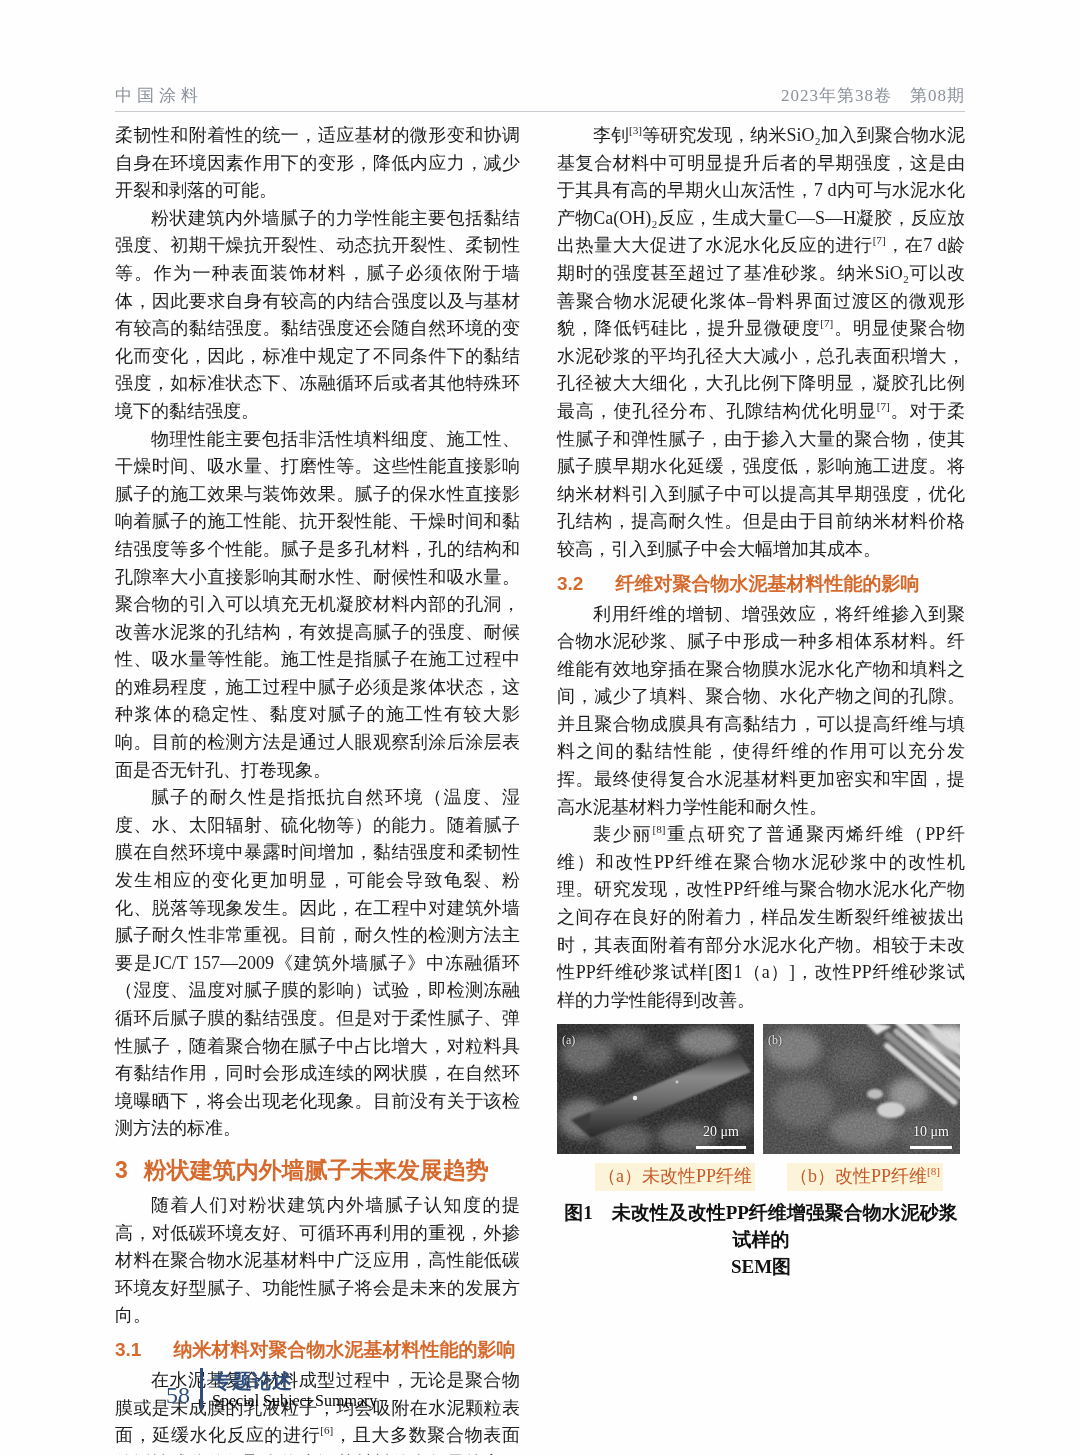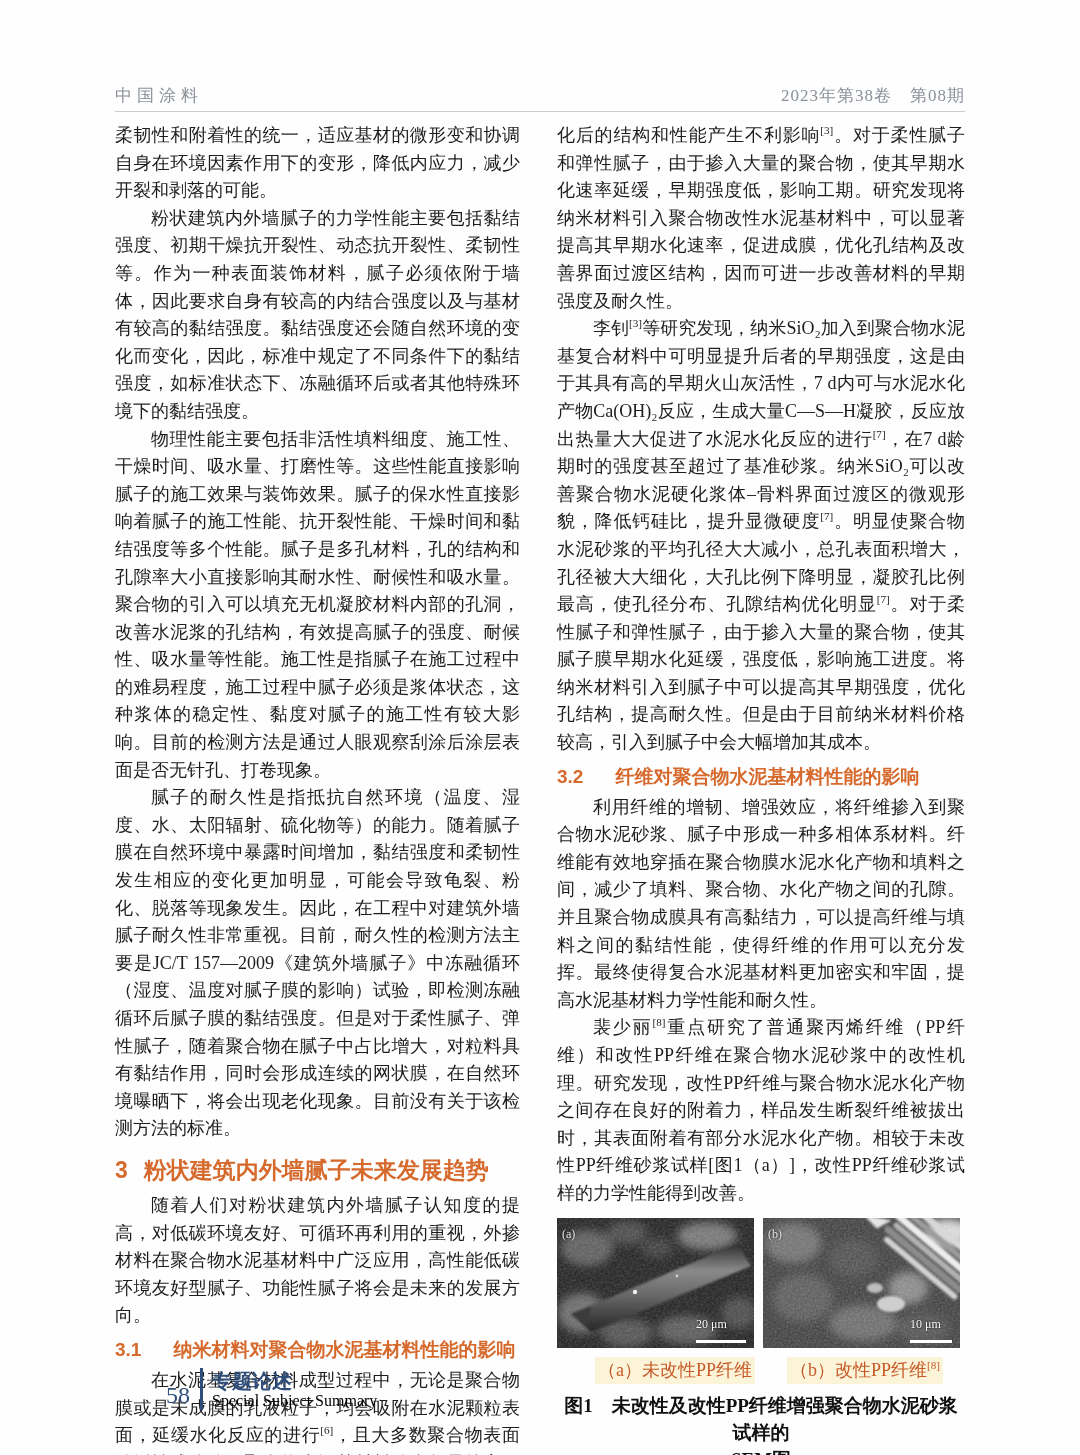--- a/index.html
+++ b/index.html
@@ -27,21 +27,21 @@
             font-family:"Liberation Sans","DejaVu Sans",sans-serif;font-weight:bold;
             font-size:19px;line-height:26px;gap:20px;}
   .sub-head .num{margin-right:12px;}
   
   .figure{margin-top:10px;}
   .sem-row{display:flex;gap:9px;}
   .sem{position:relative;width:197px;height:130px;background:#1c1c1c;}
   .sem svg{display:block;}
   .panel-label{position:absolute;top:3px;left:5px;color:#e8e8e8;font-size:12px;
                font-family:"Liberation Serif",serif;text-shadow:0 0 2px #000;}
-  .scalebar{position:absolute;bottom:5px;color:#fff;font-size:12px;text-align:left;
+  .scalebar{position:absolute;bottom:5px;color:#fff;font-size:14px;text-align:center;
             font-family:"Liberation Serif",serif;text-shadow:0 0 2px #000;}
   .scalebar .bar{height:3px;background:#fff;margin-top:1px;}
   .sub-captions{display:flex;margin-top:9px;justify-content:space-between;gap:23px;}
   .sub-cap{color:#c65a28;font-size:18px;font-family:"Liberation Serif","DejaVu Serif",serif;
            background:rgba(250,232,170,0.45);padding:0 3px;white-space:nowrap;}
   .sub-cap-a{margin-left:38px;}
   .sub-cap-b{margin-right:22px;}
   .cap-zh{text-align:center;font-weight:bold;font-size:19px;line-height:27px;margin-top:8px;color:#111;}
   
   .footer{position:absolute;left:118px;top:1368px;display:flex;align-items:center;margin-left:48px;}
@@ -74,21 +74,20 @@
     </div>
     <p class="body">随着人们对粉状建筑内外墙腻子认知度的提高，对低碳环境友好、可循环再利用的重视，外掺材料在聚合物水泥基材料中广泛应用，高性能低碳环境友好型腻子、功能性腻子将会是未来的发展方向。</p>
     <div class="sub-head">
       <span class="num">3.1</span>
       <span>纳米材料对聚合物水泥基材料性能的影响</span>
     </div>
     <p class="body">在水泥基复合材料成型过程中，无论是聚合物膜或是未成膜的乳液粒子，均会吸附在水泥颗粒表面，延缓水化反应的进行<sup>[6]</sup>，且大多数聚合物表面的活性成分使得聚合物水泥基材料的含气量较高，以及对水泥基材料早期水化的延缓作用，将对复合胶凝材料硬</p>
   </div>
 
   <div class="col col-right">
-    <p class="body cont">化后的结构和性能产生不利影响<sup>[3]</sup>。对于柔性腻子和弹性腻子，由于掺入大量的聚合物，使其早期水化速率延缓，早期强度低，影响工期。研究发现将纳米材料引入聚合物改性水泥基材料中，可以显著提高其早期水化速率，促进成膜，优化孔结构及改善界面过渡区结构，因而可进一步改善材料的早期强度及耐久性。</p>
     <p class="body">李钊<sup>[3]</sup>等研究发现，纳米SiO₂加入到聚合物水泥基复合材料中可明显提升后者的早期强度，这是由于其具有高的早期火山灰活性，7 d内可与水泥水化产物Ca(OH)₂反应，生成大量C—S—H凝胶，反应放出热量大大促进了水泥水化反应的进行<sup>[7]</sup>，在7 d龄期时的强度甚至超过了基准砂浆。纳米SiO₂可以改善聚合物水泥硬化浆体–骨料界面过渡区的微观形貌，降低钙硅比，提升显微硬度<sup>[7]</sup>。明显使聚合物水泥砂浆的平均孔径大大减小，总孔表面积增大，孔径被大大细化，大孔比例下降明显，凝胶孔比例最高，使孔径分布、孔隙结构优化明显<sup>[7]</sup>。对于柔性腻子和弹性腻子，由于掺入大量的聚合物，使其腻子膜早期水化延缓，强度低，影响施工进度。将纳米材料引入到腻子中可以提高其早期强度，优化孔结构，提高耐久性。但是由于目前纳米材料价格较高，引入到腻子中会大幅增加其成本。</p>
     <div class="sub-head">
       <span class="num">3.2</span>
       <span>纤维对聚合物水泥基材料性能的影响</span>
     </div>
     <p class="body">利用纤维的增韧、增强效应，将纤维掺入到聚合物水泥砂浆、腻子中形成一种多相体系材料。纤维能有效地穿插在聚合物膜水泥水化产物和填料之间，减少了填料、聚合物、水化产物之间的孔隙。并且聚合物成膜具有高黏结力，可以提高纤维与填料之间的黏结性能，使得纤维的作用可以充分发挥。最终使得复合水泥基材料更加密实和牢固，提高水泥基材料力学性能和耐久性。</p>
     <p class="body">裴少丽<sup>[8]</sup>重点研究了普通聚丙烯纤维（PP纤维）和改性PP纤维在聚合物水泥砂浆中的改性机理。研究发现，改性PP纤维与聚合物水泥水化产物之间存在良好的附着力，样品发生断裂纤维被拔出时，其表面附着有部分水泥水化产物。相较于未改性PP纤维砂浆试样[图1（a）]，改性PP纤维砂浆试样的力学性能得到改善。</p>
 
     <div class="figure">
       <div class="sem-row">

